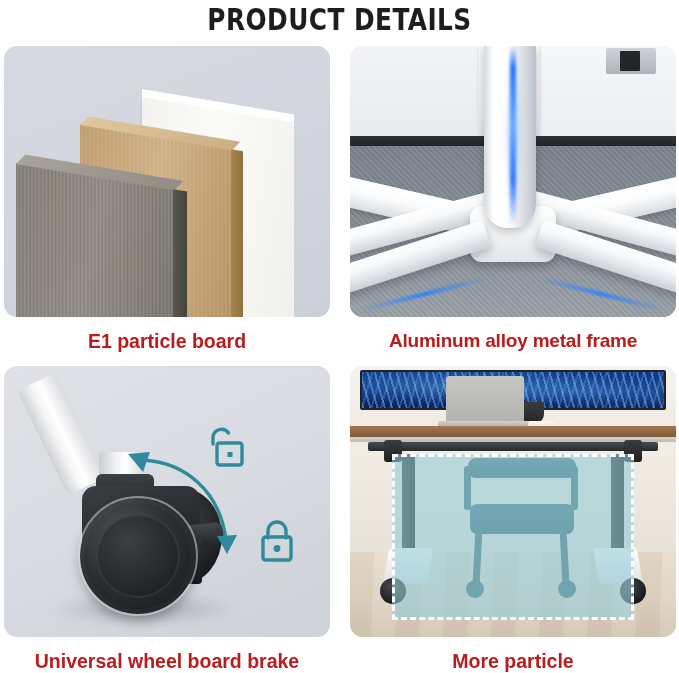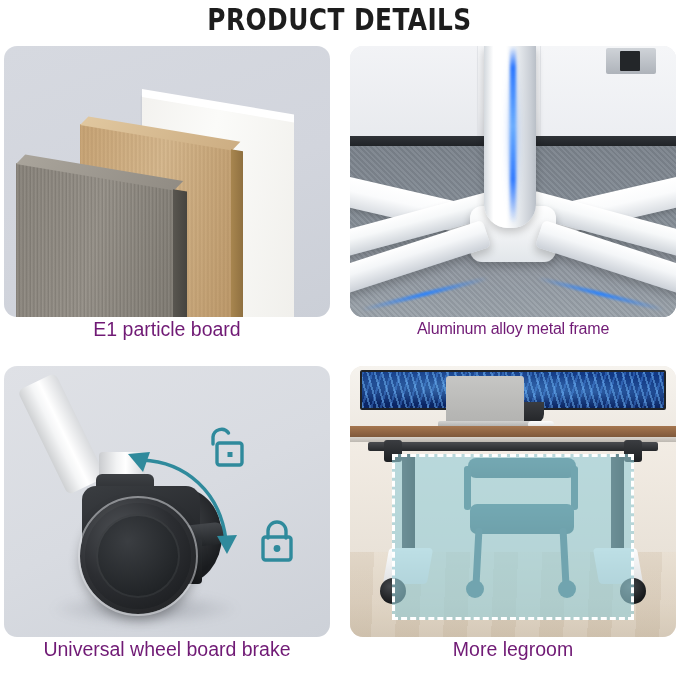--- a/index.html
+++ b/index.html
@@ -50,26 +50,27 @@
     height: 271px;
     border-radius: 13px;
     overflow: hidden;
     background: #d4d7de;
   }
 
   .caption {
     width: 326px;
     text-align: center;
     font-size: 19.5px;
-    font-weight: normal;
-    color: #701a75;
+    font-weight: bold;
+    color: #b91c1c;
+    margin-top: 12px;
     line-height: 24px;
     white-space: nowrap;
   }
-  .caption.wide { font-size: 16px; letter-spacing: -0.2px; }
+  .caption.wide { font-size: 19px; letter-spacing: -0.2px; }
 
   
   .p-boards { background: linear-gradient(160deg,#d6d9e0 0%,#d2d5dd 55%,#cbcfd7 100%); }
   .board {
     position: absolute;
     transform-origin: left bottom;
   }
   
   .bd-white {
     left: 138px; top: 50px; width: 152px; height: 230px;
@@ -529,16 +530,16 @@
         <div class="lg-ch-backpost2"></div>
         <div class="lg-ch-seat"></div>
         <div class="lg-ch-legL"></div>
         <div class="lg-ch-legR"></div>
         <div class="lg-ch-whL"></div>
         <div class="lg-ch-whR"></div>
       </div>
 
       <div class="lg-highlight"></div>
     </div>
-    <div class="caption">More legroom</div>
+    <div class="caption">More particle</div>
   </div>
 
 </div>
 
 </body></html>

